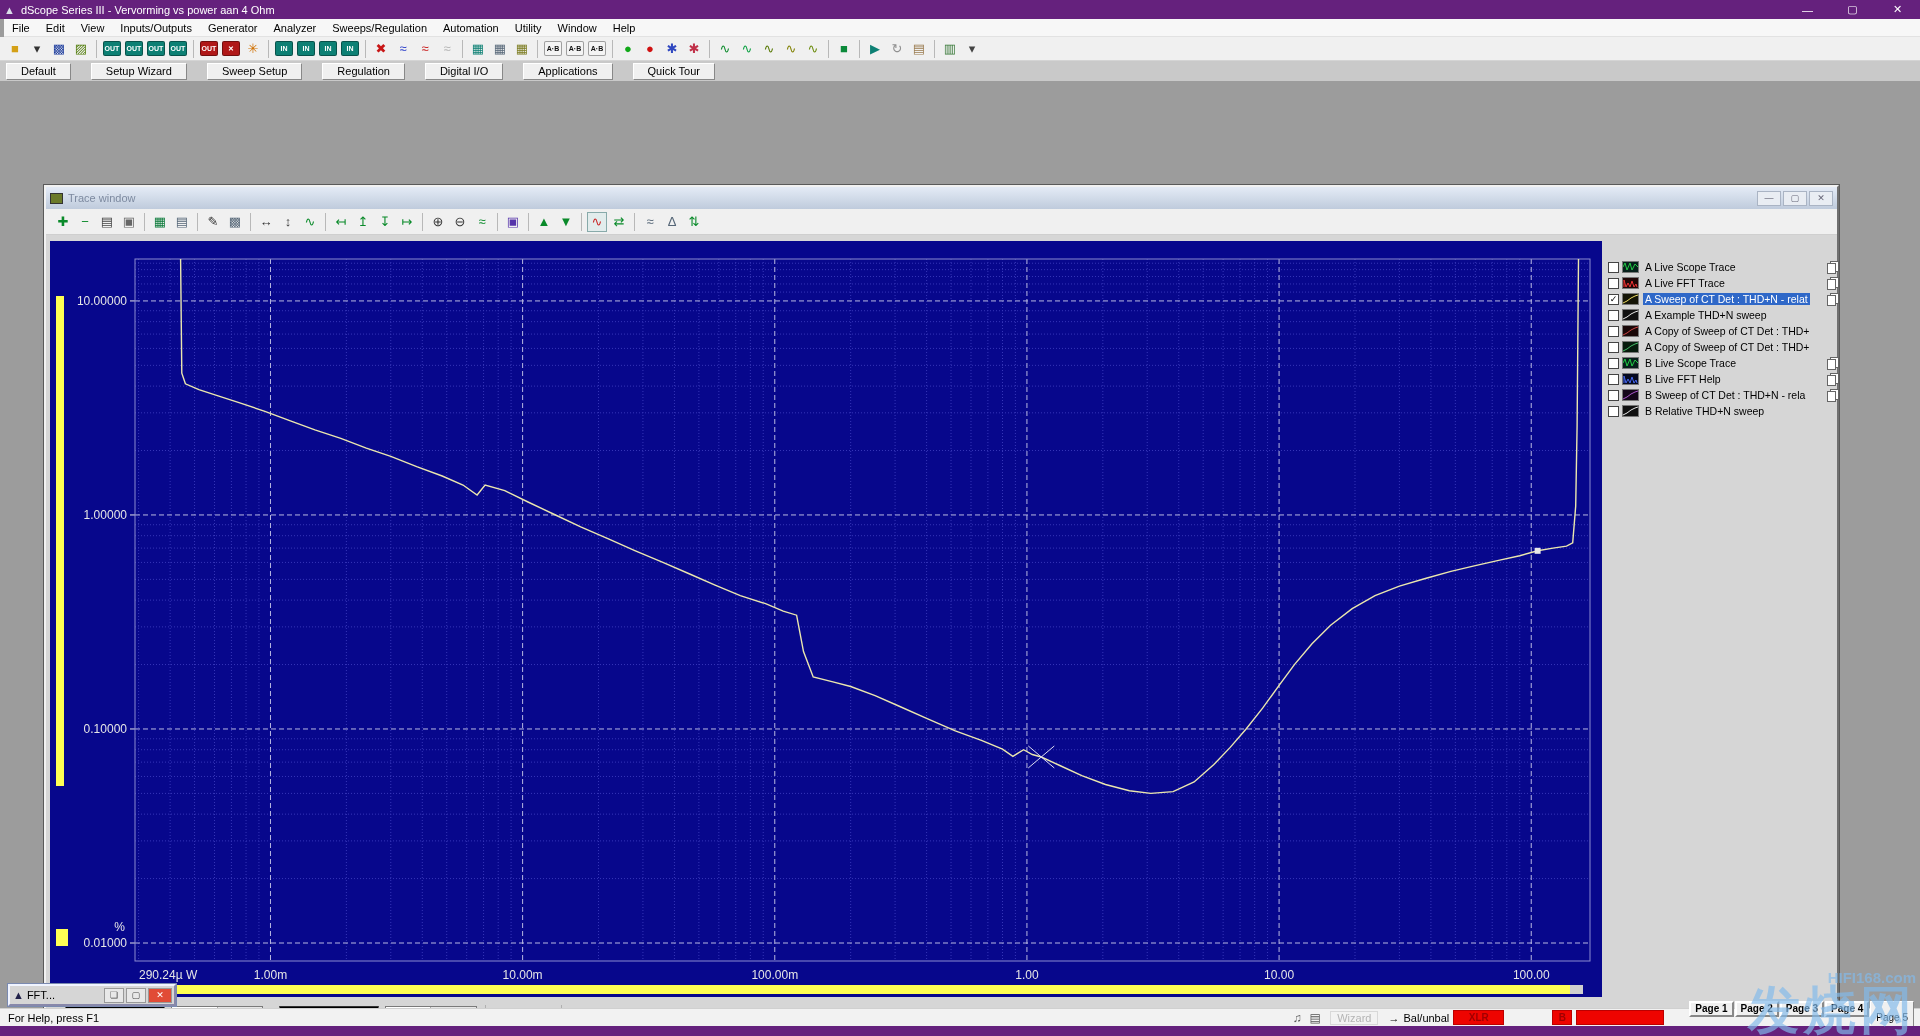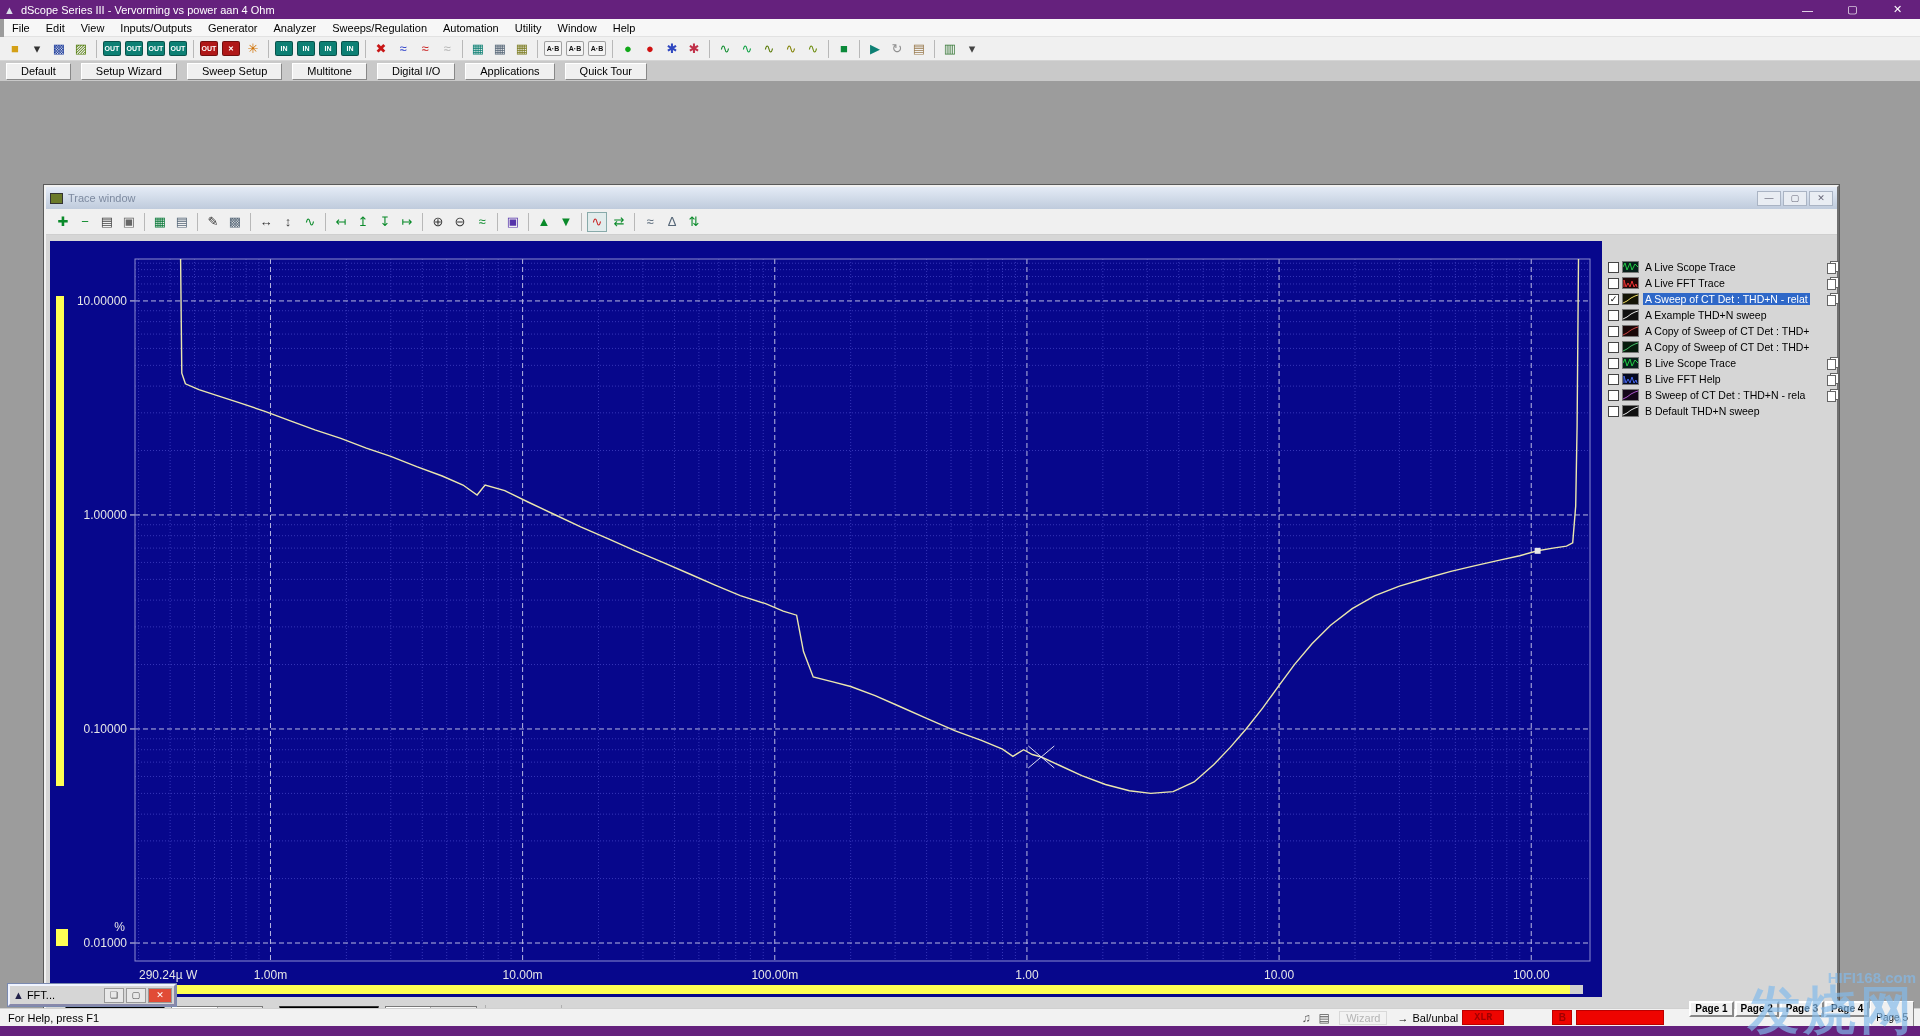--- a/index.html
+++ b/index.html
@@ -22,21 +22,21 @@
            display:flex;align-items:center;border-bottom:1px solid #d4d4d4;padding-left:4px;}
   .tsep{width:1px;height:18px;background:#b8b8b8;margin:0 4px;}
   .ticon{width:20px;height:20px;display:flex;align-items:center;justify-content:center;
          font-size:13px;margin:0 1px;border:1px solid transparent;}
   .ticon.pressed{border:1px solid #8aa;background:#e2ecec;}
   .chip{width:19px;height:15px;display:flex;align-items:center;justify-content:center;
         font-size:7px;font-weight:bold;color:#fff;border-radius:2px;border:1px solid rgba(0,0,0,.35);}
   
   #tabrow{position:absolute;left:0;top:61px;width:1920px;height:20px;background:#c9c9c9;
           display:flex;align-items:center;padding-left:6px;}
-  .tabbtn{height:17px;margin-right:10px;padding:1px 14px;background:#f0f0f0;
+  .tabbtn{height:17px;margin-right:20px;padding:1px 14px;background:#f0f0f0;
           border:1px solid #888;border-top-color:#fff;border-left-color:#fff;
           display:flex;align-items:center;}
   
   #workspace{position:absolute;left:0;top:81px;width:1920px;height:927px;background:#9c9c9c;}
   #tracewin{position:absolute;left:44px;top:104px;width:1795px;height:872px;background:#d6d6d6;
             border:2px solid;border-color:#f2f2f2 #707070 #707070 #f2f2f2;box-shadow:0 0 0 1px #5a5a5a;}
   #tw-title{position:absolute;left:0;top:0;right:0;height:22px;
             background:linear-gradient(#e4ebf6,#bfcbdc);display:flex;align-items:center;
             color:#7d8aa0;padding-left:4px;}
   #tw-title .tw-ic{width:13px;height:11px;background:#6b7a2a;border:1px solid #333;margin-right:5px;}
@@ -206,21 +206,21 @@
       <span class="ticon" style="color: rgb(144, 144, 144);">↻</span>
       <span class="ticon" style="color: rgb(154, 123, 79);">▤</span>
       <span class="tsep"></span>
       <span class="ticon" style="color: rgb(58, 122, 58);">▥</span>
       <span class="ticon" style="color: rgb(68, 68, 68);">▾</span>
     </div>
   <div id="tabrow">
       <span class="tabbtn">Default</span>
       <span class="tabbtn">Setup Wizard</span>
       <span class="tabbtn">Sweep Setup</span>
-      <span class="tabbtn">Multitone</span>
+      <span class="tabbtn">Regulation</span>
       <span class="tabbtn">Digital I/O</span>
       <span class="tabbtn">Applications</span>
       <span class="tabbtn">Quick Tour</span>
     </div>
 
   <div id="workspace">
     <div id="tracewin">
       <div id="tw-title">
         <span class="tw-ic"></span>
         <span>Trace window</span>
@@ -454,21 +454,21 @@
                 <polyline points="0,9 4,7 8,4 12,2 15,1" fill="none" stroke="#aa55cc" stroke-width="1"></polyline>
               </svg></span>
             <span class="lbl" style="max-width: 178px;">B Sweep of CT Det : THD+N - rela</span>
             <span class="copy-ic"></span>
           </div>
           <div class="trow">
             <span class="cb"></span>
             <span class="thumb" style="background: rgb(16, 16, 16);"><svg width="15" height="10">
                 <polyline points="0,9 4,7 8,4 12,2 15,1" fill="none" stroke="#e8e8e8" stroke-width="1"></polyline>
               </svg></span>
-            <span class="lbl" style="max-width: 200px;">B Default THD+N sweep</span>
+            <span class="lbl" style="max-width: 200px;">B Relative THD+N sweep</span>
           </div>
         </div>
 
       <div id="readout1">
         <span class="rlabel">X</span>
         <span class="blackfield">108.10 (r)</span>
         <span class="dd">
           <span>W</span>
           <span class="ddb">▼</span>
         </span>
@@ -516,21 +516,21 @@
   </div>
 
   <div id="statusbar">
     <span class="help">For Help, press F1</span>
     <span id="sb-right">
         <span class="sb-ic">♫</span>
         <span class="sb-ic">▤</span>
         <span class="ghostbtn">Wizard</span>
         <span style="margin: 0px 4px;">→</span>
         <span>Bal/unbal</span>
-        <span class="badge" style="width: 42px; font-family: Liberation Mono, monospace;">XLR</span>
+        <span class="badge" style="width: 51px;">XLR</span>
         <span class="badge" style="width: 40px; margin-top: 35px;">BAL</span>
         <span class="badge" style="width: 20px;">B</span>
         <span class="badge" style="width: 88px;"></span>
         <span style="display: flex; margin-left: 24px;">
           <span class="pagebtn active">Page 1</span>
           <span class="pagebtn active">Page 2</span>
           <span class="pagebtn active">Page 3</span>
           <span class="pagebtn active">Page 4</span>
           <span class="pagebtn">Page 5</span>
         </span>

